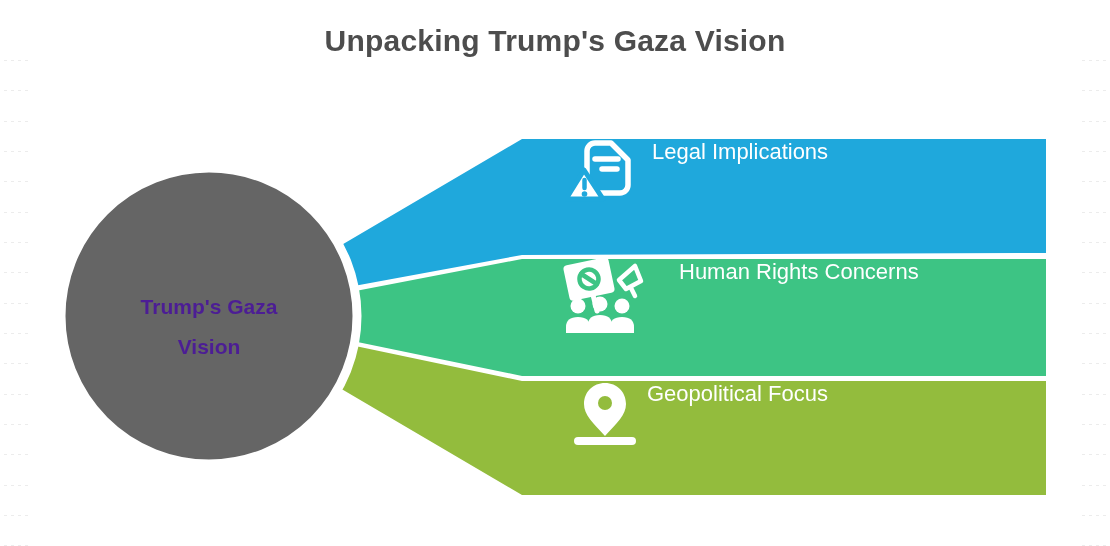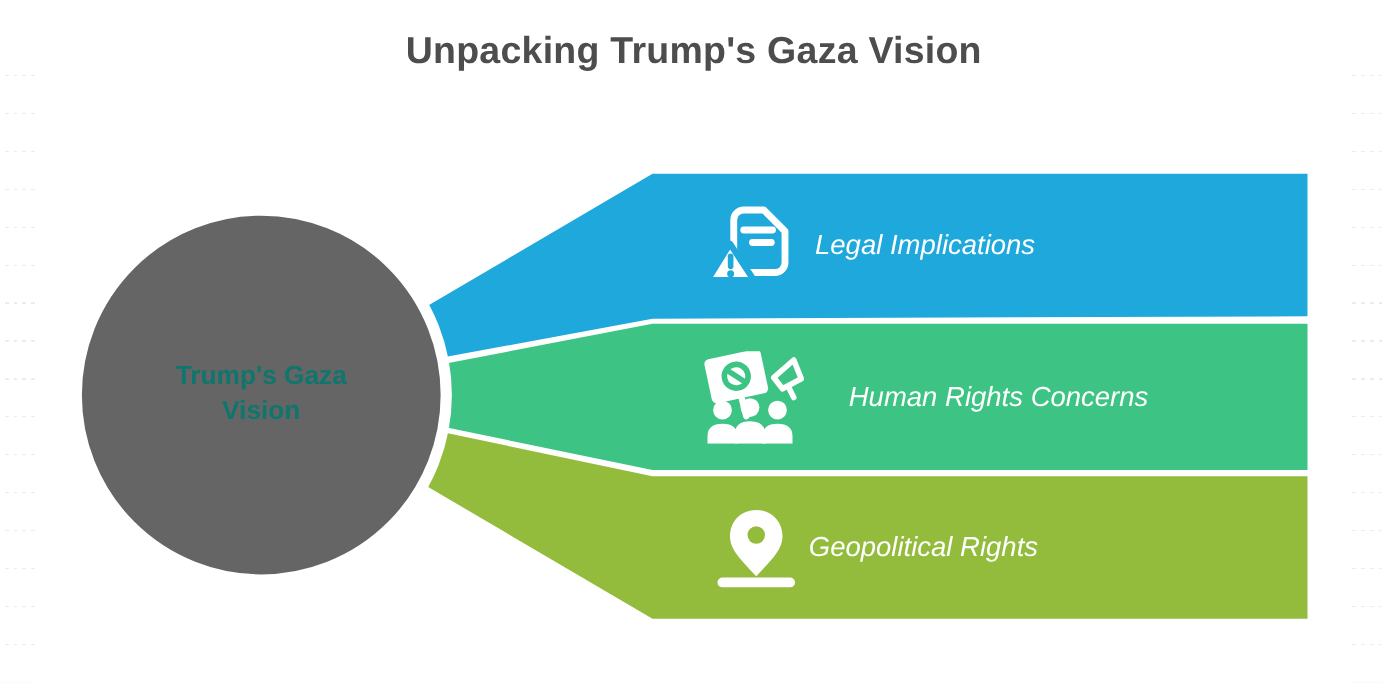--- a/index.html
+++ b/index.html
@@ -16,25 +16,25 @@
   .grid-left  { left:0; width:28px; }
   .grid-right { left:1078px; width:32px; }
   .title {
     position:absolute; left:0; top:24px; width:1110px;
     text-align:center; font-size:30px; font-weight:bold; color:#4D4D4D;
     letter-spacing:0.2px;
   }
   .diagram-svg { position:absolute; left:0; top:0; }
   .center-label {
     position:absolute; left:129px; top:287px; width:160px;
-    text-align:center; color:#0f766e; font-size:21px; font-weight:bold;
-    line-height:28px;
+    text-align:center; color:#4c1d95; font-size:21px; font-weight:bold;
+    line-height:40px;
   }
   .branch-row {
-    position:absolute; display:flex; align-items:center;font-style:italic;
+    position:absolute; display:flex; align-items:flex-start;
   }
   .branch-label {
     color:#FFFFFF; font-size:22px; margin-left:10px; white-space:nowrap;
   }
   #row-legal  { left:565px; top:139px; height:114px; }
   #row-rights { left:563px; top:259px; height:117px;gap:24px; }
   #row-geo    { left:573px; top:381px; height:114px; }
 </style>
 </head>
 <body>
@@ -90,16 +90,16 @@
     </svg>
     <span class="branch-label">Human Rights Concerns</span>
   </div>
 
   <div class="branch-row" id="row-geo">
     <svg width="64" height="64" viewBox="0 0 64 64">
       <path d="M32 2 C20 2 11 11 11 23 C11 34 20 42 32 55 C44 42 53 34 53 23 C53 11 44 2 32 2 Z" fill="#FFFFFF"></path>
       <circle cx="32" cy="22" r="7" fill="#93BC3D"></circle>
       <rect x="1" y="56" width="62" height="8" rx="4" fill="#FFFFFF"></rect>
     </svg>
-    <span class="branch-label">Geopolitical Rights</span>
+    <span class="branch-label">Geopolitical Focus</span>
   </div>
 
 </div>
 
 </body></html>

